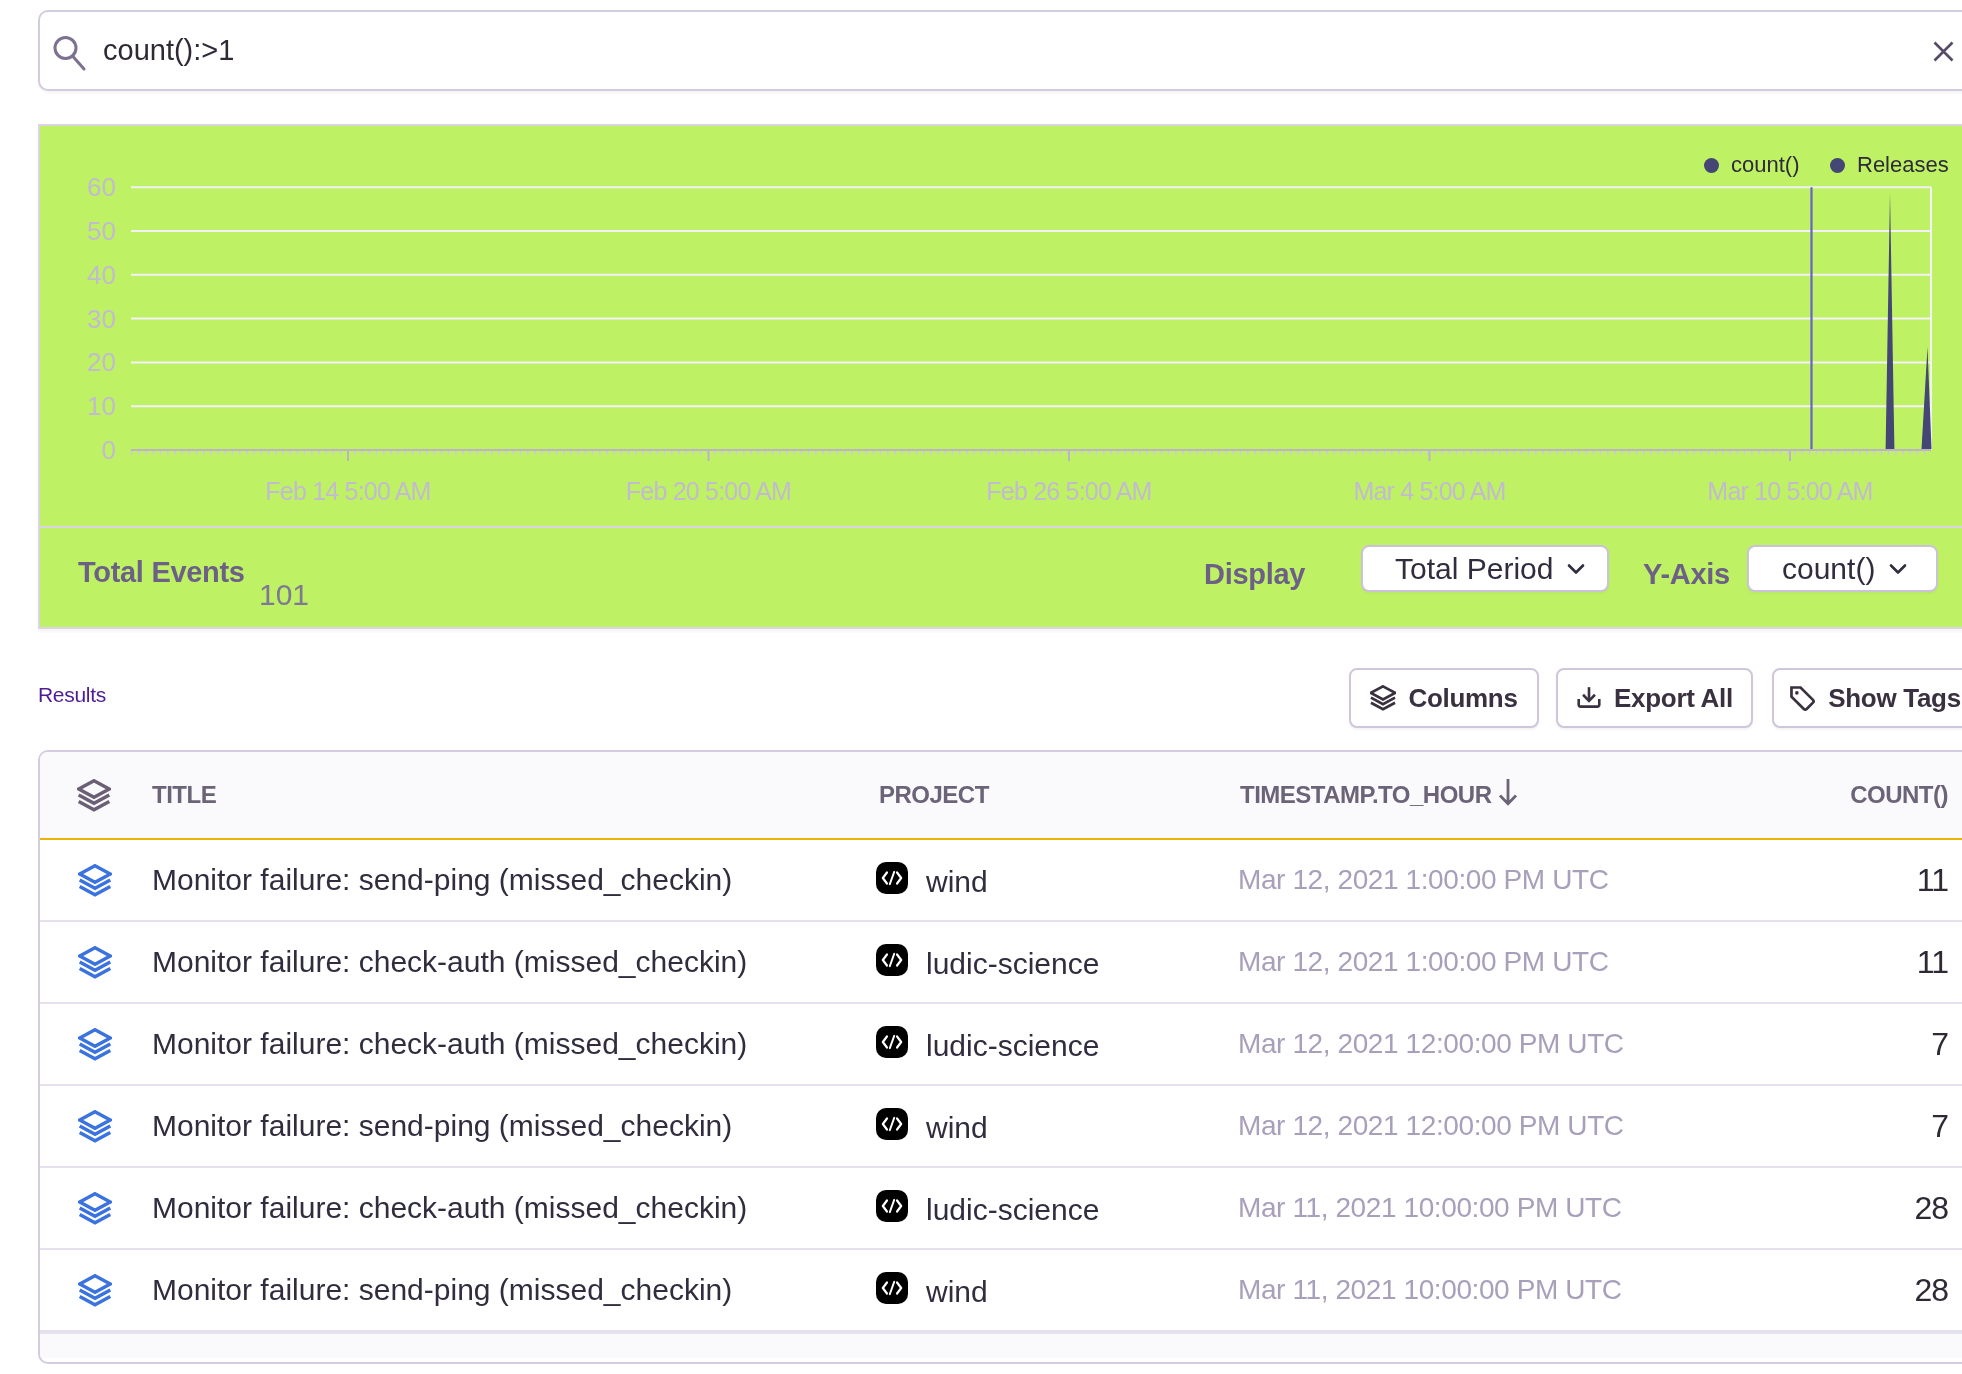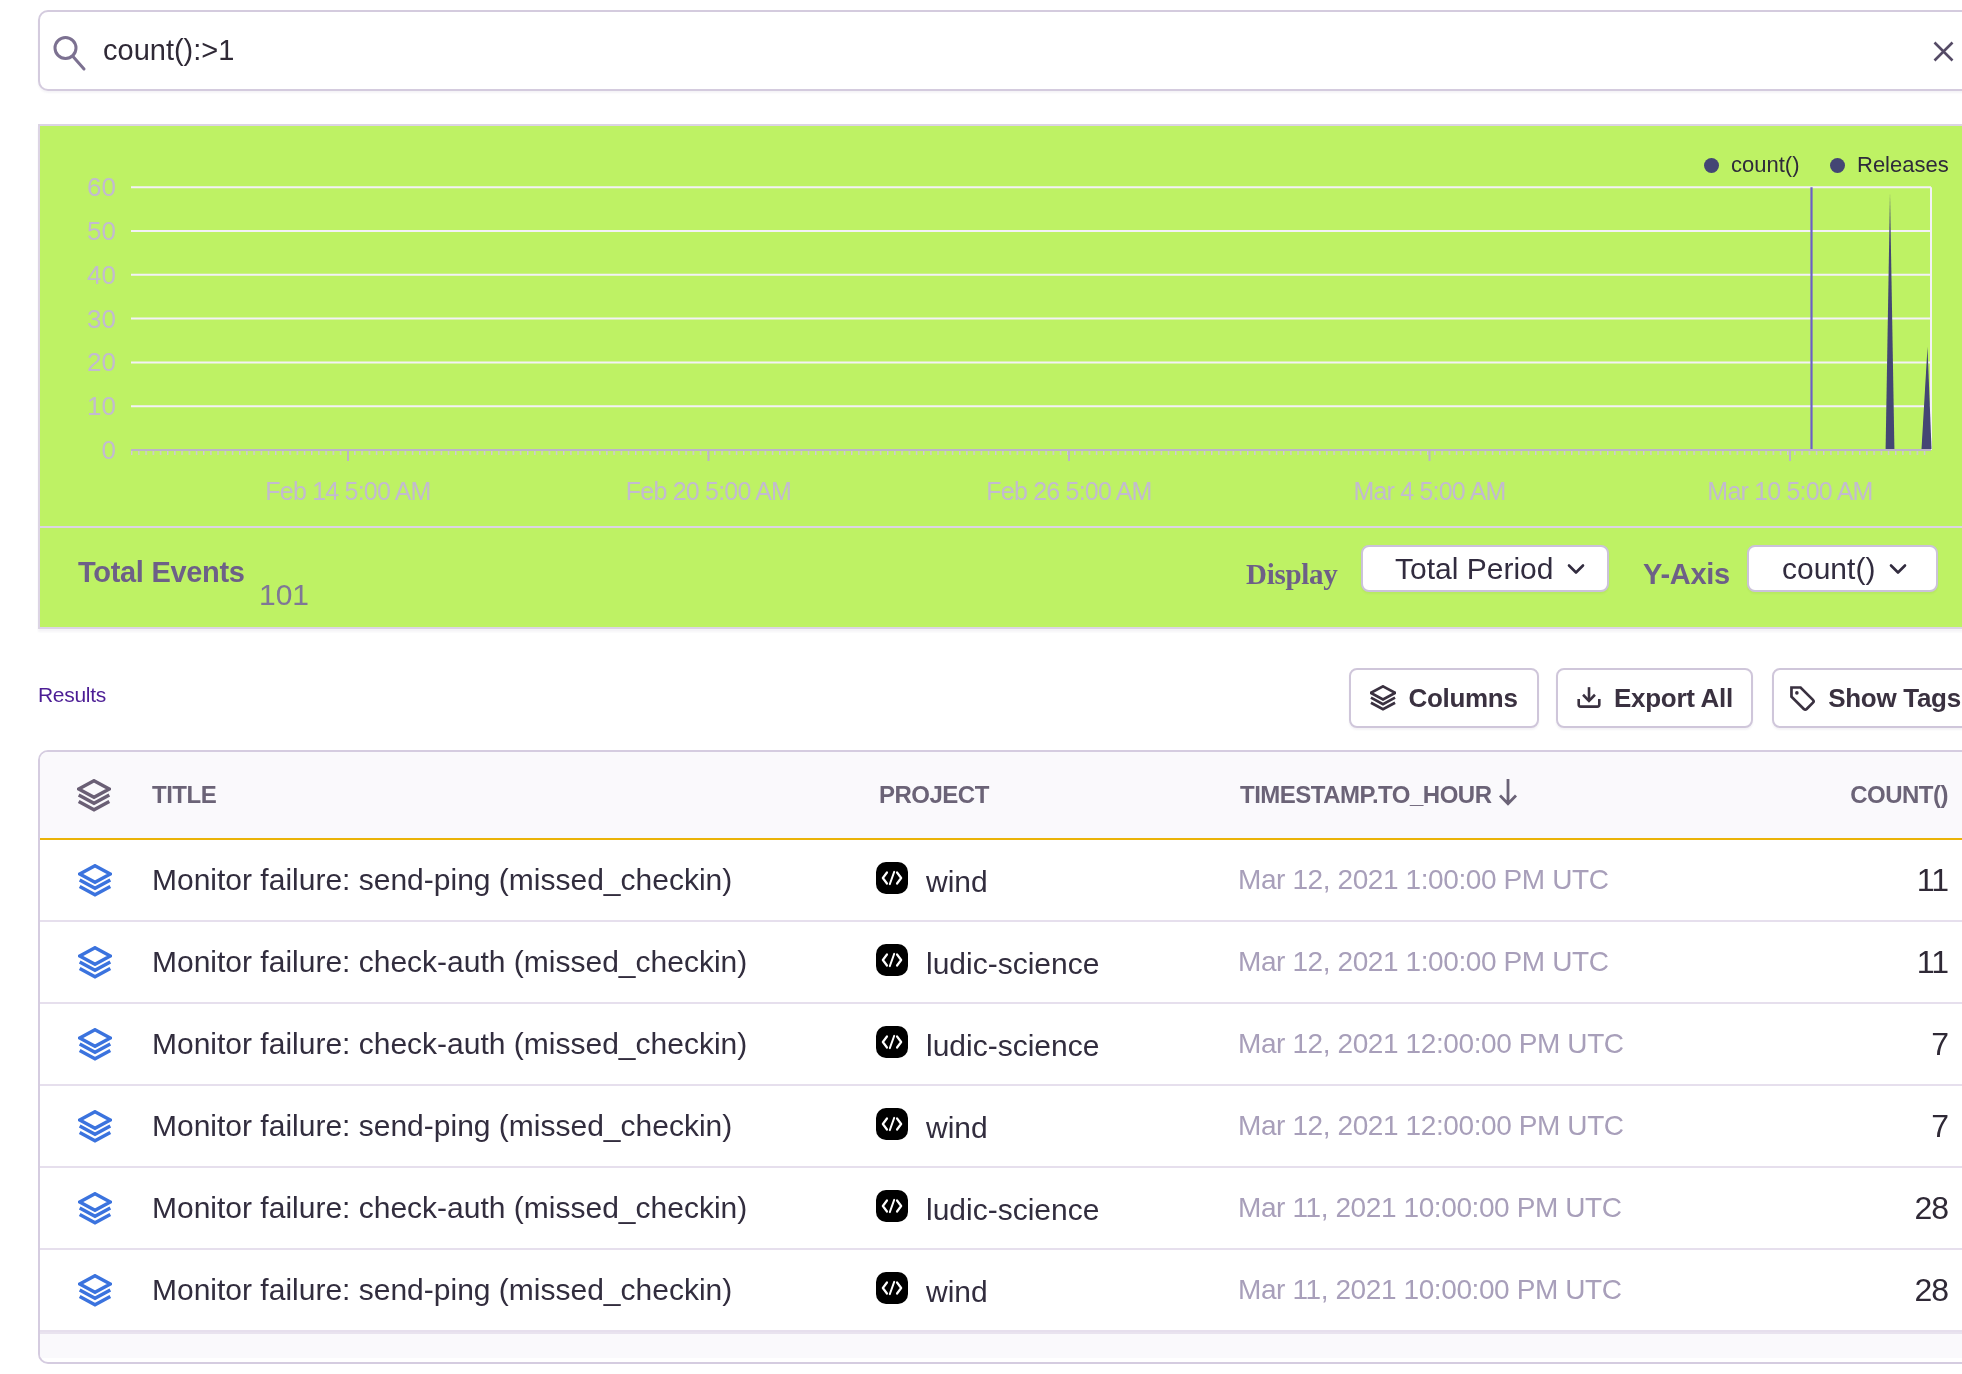--- a/index.html
+++ b/index.html
@@ -103,21 +103,21 @@
       </g>
     </svg>
     <div class="abs legend" style="left:1664px;"><span class="ldot"></span>count()</div>
     <div class="abs legend" style="left:1790px;"><span class="ldot"></span>Releases</div>
 
     <div class="abs divider"></div>
 
     <span class="abs lab" style="left:38px; top:430px;">Total Events</span>
     <span class="abs" style="left:219px; top:452px; font-size:30px; color:#7F7796;">101</span>
 
-    <span class="abs lab" style="left:1206px; top:432px;font-family:Liberation Serif, serif;">Display</span>
+    <span class="abs lab" style="left:1164px; top:432px;">Display</span>
     <div class="sel" style="left:1321px; top:419px; width:248px;">
       <span style="margin-left:32px;">Total Period</span>
       <svg style="margin-left:14px;" width="18" height="12" viewBox="0 0 18 12" fill="none">
         <path d="M2 2.5 L9 9.5 L16 2.5" stroke="#322C3F" stroke-width="2.6" stroke-linecap="round" stroke-linejoin="round"></path>
       </svg>
     </div>
     <span class="abs lab" style="left:1603px; top:432px;">Y-Axis</span>
     <div class="sel" style="left:1707px; top:419px; width:191px;">
       <span style="margin-left:33px;">count()</span>
       <svg style="margin-left:14px;" width="18" height="12" viewBox="0 0 18 12" fill="none">

